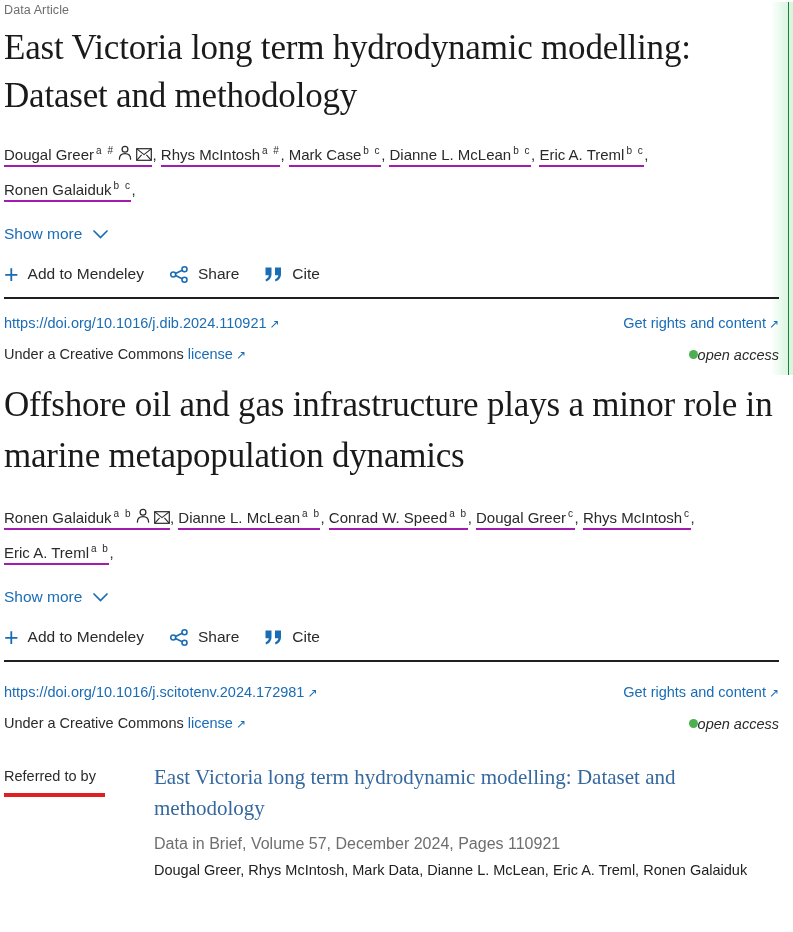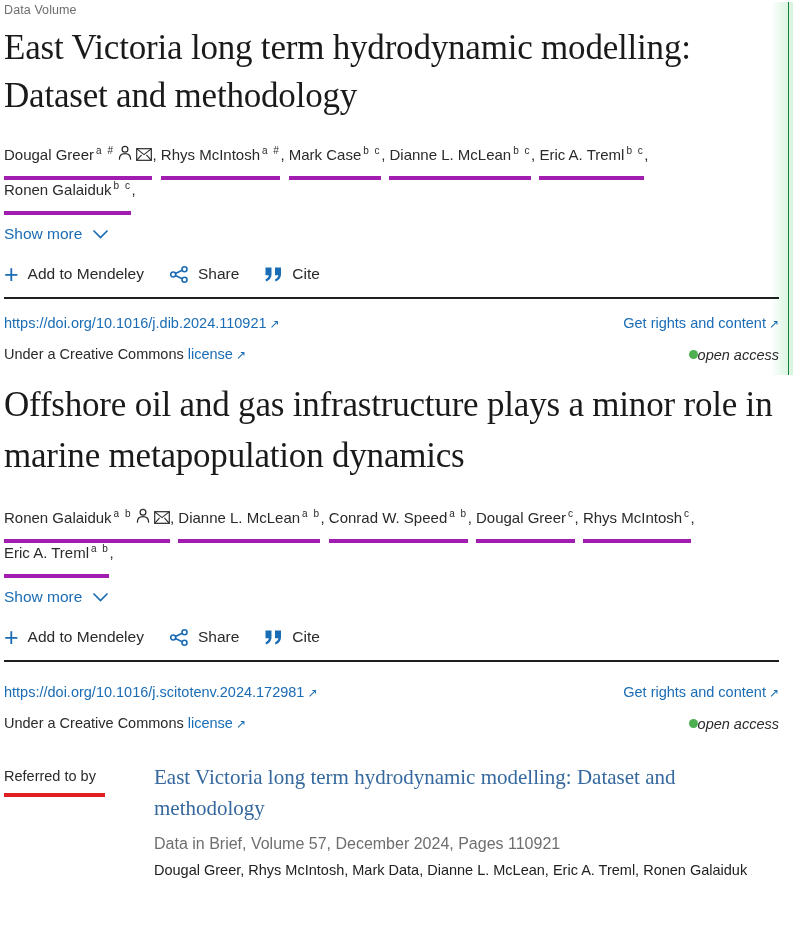--- a/index.html
+++ b/index.html
@@ -67,22 +67,22 @@
     margin: 14px 0 18px 0;
   }
 
   .authors {
     font-size: 15px;
     line-height: 30px;
     color: #2a2a2a;
     margin: 0 0 4px 0;
   }
   .author {
-    border-bottom: 4px solid #a21caf;
-    padding-bottom: 13px;
+    border-bottom: 2px solid #a21caf;
+    padding-bottom: 2px;
     white-space: nowrap;
     cursor: pointer;
   }
   .author .nm { }
   .sup {
     font-size: 10px;
     vertical-align: super;
     letter-spacing: 1.5px;
     margin-left: 2px;
   }
@@ -216,21 +216,21 @@
 </style>
 </head>
 <body>
 
 <div class="page">
 
   <div class="green-rail"></div>
   <div class="green-rail-line"></div>
 
   <div class="article">
-    <div class="kicker">Data Volume</div>
+    <div class="kicker">Data Article</div>
     <h1 class="title">East Victoria long term hydrodynamic modelling: Dataset and methodology</h1>
     <div class="authors"><span class="author"><span class="nm">Dougal Greer</span><span class="sup">a #</span><span class="icon-person"><svg width="16" height="16" viewBox="0 0 16 16">
               <circle cx="8" cy="4.3" r="2.9" fill="none" stroke="#2a2a2a" stroke-width="1.25"></circle>
               <path d="M2.4 14.2 C2.4 10.3 5 8.6 8 8.6 C11 8.6 13.6 10.3 13.6 14.2" fill="none" stroke="#2a2a2a" stroke-width="1.25" stroke-linecap="round"></path>
             </svg></span><span class="icon-envelope"><svg width="16" height="13" viewBox="0 0 16 13">
               <rect x="0.7" y="0.7" width="14.6" height="11.6" fill="none" stroke="#2a2a2a" stroke-width="1.2"></rect>
               <path d="M0.9 0.9 L8 6.6 L15.1 0.9" fill="none" stroke="#2a2a2a" stroke-width="1.1"></path>
               <path d="M0.9 12.1 L5.6 6.8 M15.1 12.1 L10.4 6.8" fill="none" stroke="#2a2a2a" stroke-width="1.1"></path>
             </svg></span></span><span class="comma">, </span><span class="author"><span class="nm">Rhys McIntosh</span><span class="sup">a #</span></span><span class="comma">, </span><span class="author"><span class="nm">Mark Case</span><span class="sup">b c</span></span><span class="comma">, </span><span class="author"><span class="nm">Dianne L. McLean</span><span class="sup">b c</span></span><span class="comma">, </span><span class="author"><span class="nm">Eric A. Treml</span><span class="sup">b c</span></span><span class="comma">, </span><span class="author"><span class="nm">Ronen Galaiduk</span><span class="sup">b c</span></span><span class="comma">,</span></div>
 

